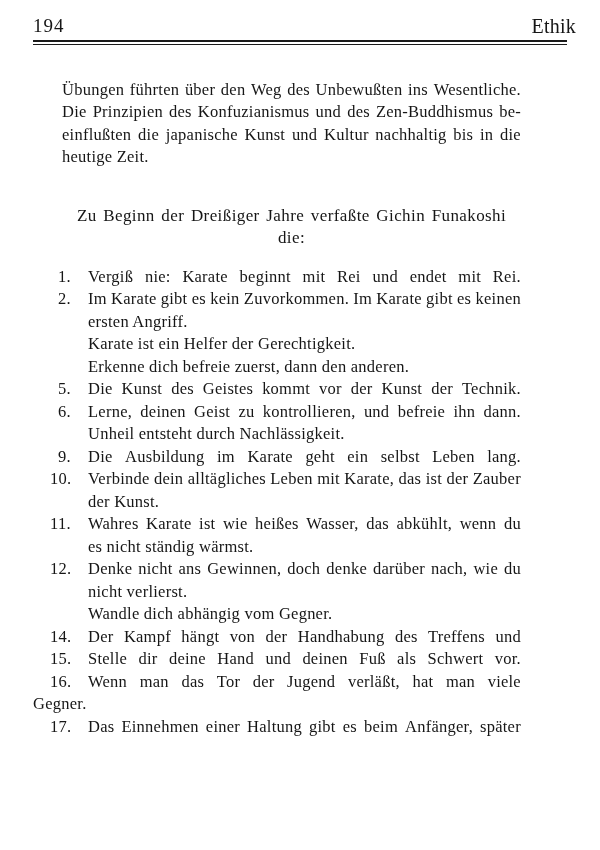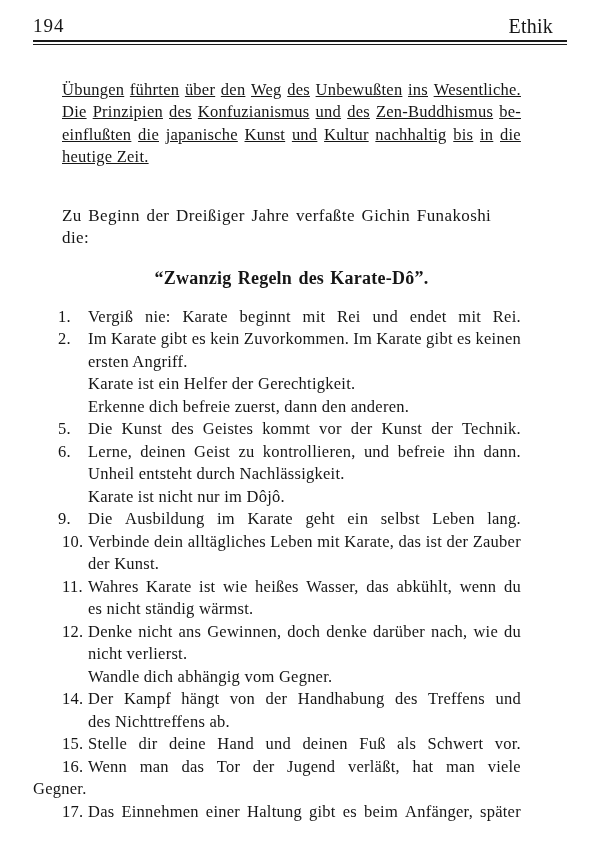--- a/index.html
+++ b/index.html
@@ -13,59 +13,59 @@
     font-size: 16.5px;
     line-height: 22.5px;
     letter-spacing: 0.015em;
     overflow: hidden;
   }
   
   .running-header {
     display: flex;
     justify-content: space-between;
     align-items: center;
-    margin: 15px 47px 0 33px;
+    margin: 15px 24px 0 33px;
   }
   .page-number { font-size: 19px; letter-spacing: 1px; }
   .running-head { font-size: 20px; }
   .double-rule {
     margin: 2px 33px 0 33px;
     height: 2px;
     border-top: 2.5px solid #1a1a1a;
     border-bottom: 1.2px solid #1a1a1a;
   }
   
-  .para { margin: 34px 0 0 62px; width: 459px; text-decoration: underline; }
+  .para { margin: 34px 0 0 62px; width: 459px; }
   .line { min-height: 22.5px; }
   .jline { display: flex; justify-content: space-between; }
   .jline span { white-space: nowrap; }
   
   .intro-block {
     margin: 36px 0 0 62px;
     width: 459px;
-    text-align: left;
+    text-align: center;
     letter-spacing: 0.4px;
     word-spacing: 2px;
     font-size: 17px;
     line-height: 22.5px;
   }
   
   .heading {
     margin: 17px 0 0 62px;
     width: 459px;
     text-align: center;
     font-size: 18px;
     font-weight: bold;
     word-spacing: 1.5px;
     line-height: 23px;
   }
   
   .rules { margin: 16px 0 0 46px; width: 475px; }
   .rule-line { position: relative; padding-left: 42px; }
-  .rule-line .num { position: absolute; left: 16px; top: 0; }
+  .rule-line .num { position: absolute; left: 4px; top: 0; }
   .rule-line .num.single-digit { left: 12px; }
   .rule-line.margin-cont { padding-left: 0; margin-left: -13px; }
 </style>
 </head>
 <body>
 
 <div class="page">
   <div class="running-header">
     <span class="page-number">194</span>
     <span class="running-head">Ethik</span>
@@ -107,21 +107,20 @@
         <span>die</span>
       </div>
       <div class="line">heutige Zeit.</div>
     </section>
 
   <section class="intro-block">
     <div class="line">Zu Beginn der Dreißiger Jahre verfaßte Gichin Funakoshi</div>
     <div class="line">die:</div>
   </section>
 
-  <div class="heading">“Zwanzig Regeln des Karate-Dô”.</div>
 
   <section class="rules" id="rules-list">
       <div>
         <div class="line jline rule-line">
           <span>Vergiß</span>
           <span>nie:</span>
           <span>Karate</span>
           <span>beginnt</span>
           <span>mit</span>
           <span>Rei</span>
@@ -179,23 +178,20 @@
           <span>kontrollieren,</span>
           <span>und</span>
           <span>befreie</span>
           <span>ihn</span>
           <span>dann.</span>
           <span class="num single-digit">6.</span>
         </div>
       </div>
       <div>
         <div class="line rule-line">Unheil entsteht durch Nachlässigkeit.</div>
-      </div>
-      <div>
-        <div class="line rule-line">Karate ist nicht nur im Dôjô.</div>
       </div>
       <div>
         <div class="line jline rule-line">
           <span>Die</span>
           <span>Ausbildung</span>
           <span>im</span>
           <span>Karate</span>
           <span>geht</span>
           <span>ein</span>
           <span>selbst</span>
@@ -261,21 +257,20 @@
           <span>Kampf</span>
           <span>hängt</span>
           <span>von</span>
           <span>der</span>
           <span>Handhabung</span>
           <span>des</span>
           <span>Treffens</span>
           <span>und</span>
           <span class="num">14.</span>
         </div>
-        <div class="line rule-line">des Nichttreffens ab.</div>
       </div>
       <div>
         <div class="line jline rule-line">
           <span>Stelle</span>
           <span>dir</span>
           <span>deine</span>
           <span>Hand</span>
           <span>und</span>
           <span>deinen</span>
           <span>Fuß</span>

